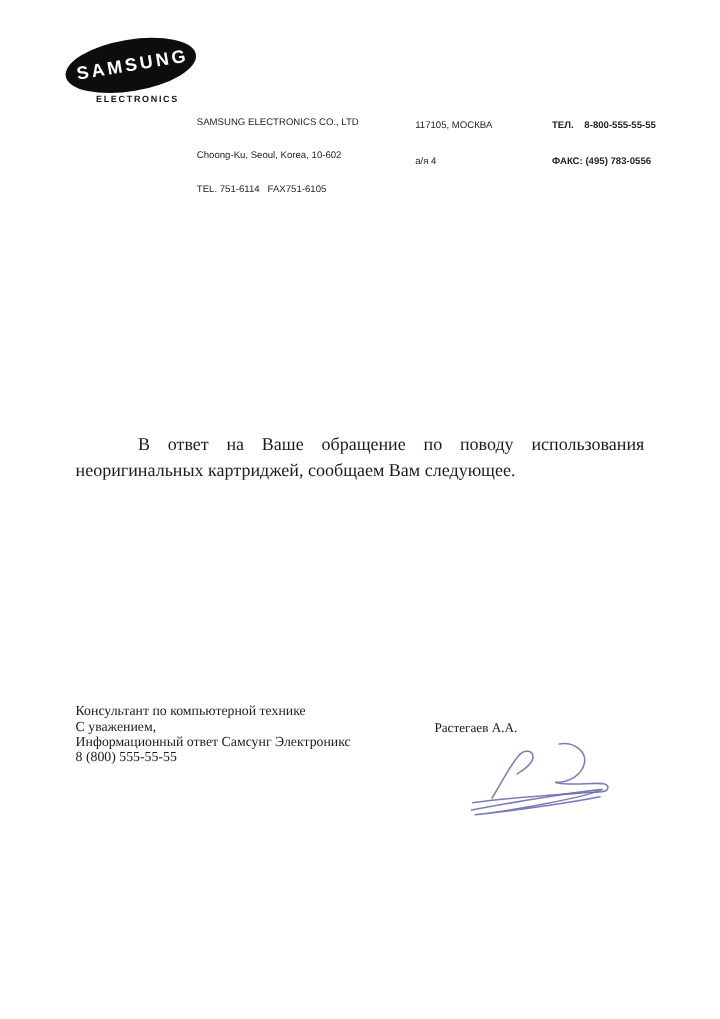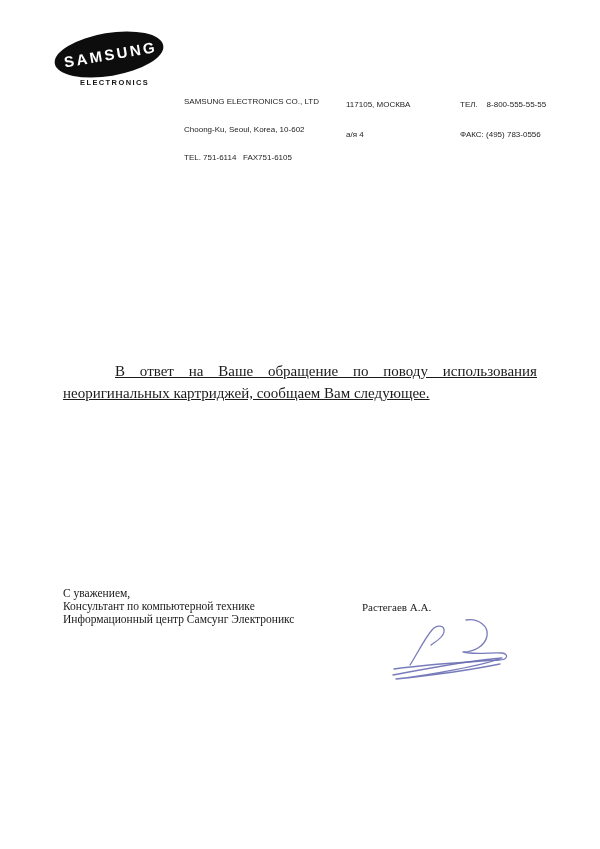--- a/index.html
+++ b/index.html
@@ -41,38 +41,38 @@
   }
 
   
   .hdr {
     position: absolute;
     font-size: 8px;
     color: #242424;
     white-space: pre;
   }
   .hdr div { line-height: 10px; }
-  .hdr-company  { left: 184px; top: 79px; }
+  .hdr-company  { left: 164px; top: 79px; }
   .hdr-address  { left: 322px; top: 81px; }
   .hdr-address div  { line-height: 12px; margin-left: 24px; }
   .hdr-contacts { left: 460px; top: 81px; }
-  .hdr-contacts div { line-height: 12px; }
+  .hdr-contacts div { line-height: 12px; font-weight: bold; }
 
   
   .body-text {
     position: absolute;
     left: 63px; top: 361px;
     width: 474px;
     font-family: "Liberation Serif", serif;
     font-size: 15px;
     line-height: 21.7px;
     color: #1b1b1b;
     text-align: justify;
   }
-  .body-text p { margin: 0 0 21.7px 0; text-indent: 52px; text-decoration: underline; }
+  .body-text p { margin: 0 0 21.7px 0; text-indent: 52px; }
 
   
   .closing {
     position: absolute;
     left: 63px; top: 587px;
     font-family: "Liberation Serif", serif;
     font-size: 11.5px;
     color: #1a1a1a;
   }
   .closing div { line-height: 12.8px; white-space: pre; }
@@ -122,23 +122,24 @@
   <div class="hdr hdr-contacts">
     <div>ТЕЛ.    8-800-555-55-55</div>
     <div>ФАКС: (495) 783-0556</div>
   </div>
 
   <div class="body-text">
     <p>В ответ на Ваше обращение по поводу использования неоригинальных картриджей, сообщаем Вам следующее.</p>
   </div>
 
   <div class="closing">
+    <div>Консультант по компьютерной технике</div>
     <div>С уважением,</div>
-    <div>Консультант по компьютерной технике</div>
-    <div>Информационный центр Самсунг Электроникс</div>
+    <div>Информационный ответ Самсунг Электроникс</div>
+    <div>8 (800) 555-55-55</div>
   </div>
 
   <div class="signer-name">Растегаев А.А.</div>
 
   <svg class="scrawl" viewBox="0 0 125 75" xmlns="http://www.w3.org/2000/svg">
     <path d="M 20 53 C 27 42 35 26 42 18 C 47 12 55 13 54 20 C 53 26 45 30 41 33" stroke="#6a6eb3"></path>
     <path d="M 76 8 C 88 6 99 14 97 24 C 95 34 84 40 73 40 C 85 43 103 40 112 41 C 119 42 118 48 109 48 C 75 50 25 54 4 57" stroke="#6a6eb3"></path>
     <path d="M 3 63 C 45 55 95 47 112 46 C 95 53 40 63 6 67 C 45 63 90 56 110 52" stroke="#6a6eb3"></path>
   </svg>
 

